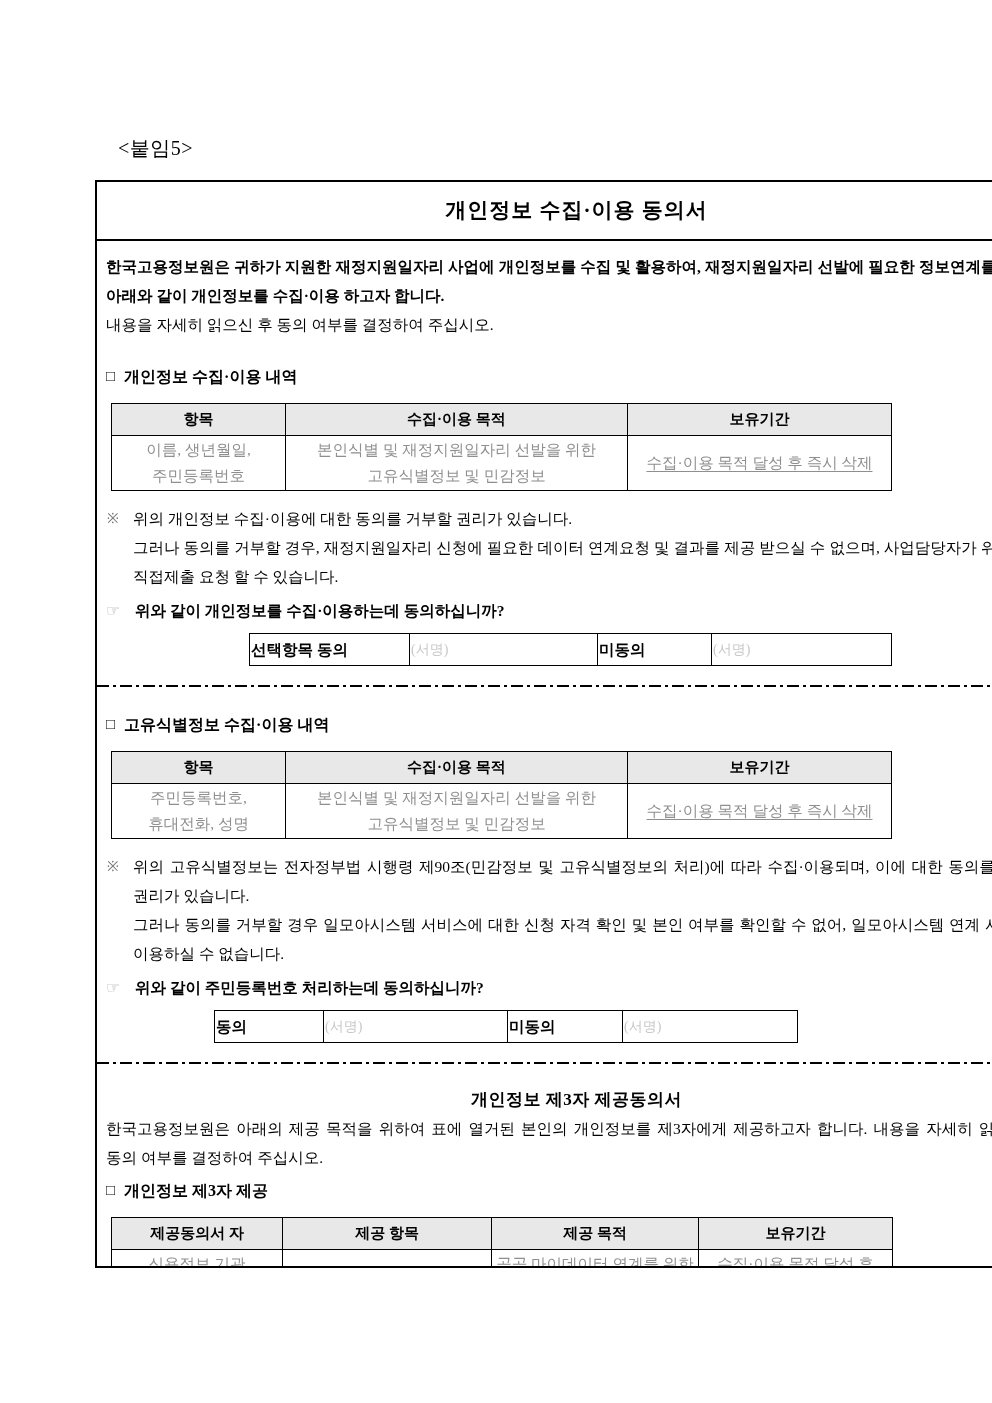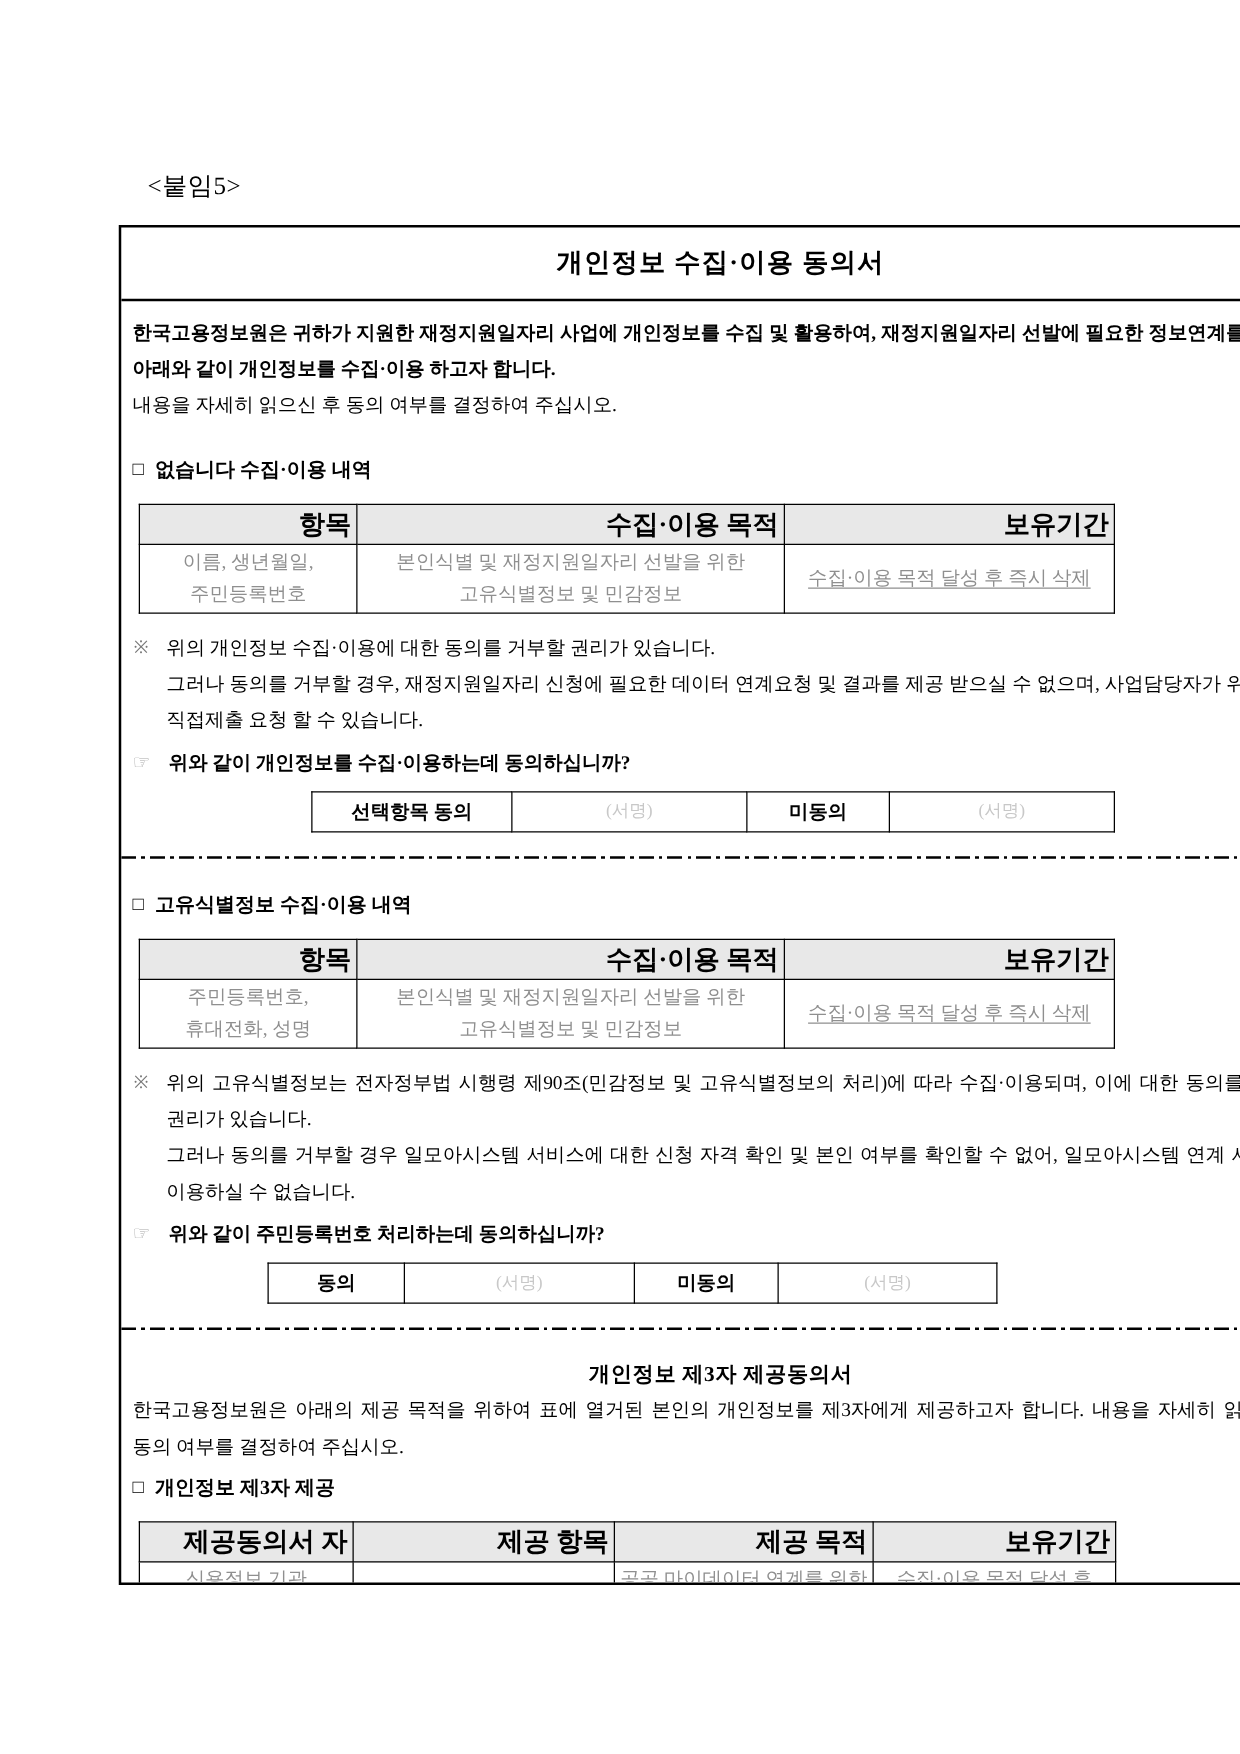--- a/index.html
+++ b/index.html
@@ -26,39 +26,39 @@
   p.intro { margin: 0; text-align: justify; word-break: keep-all; }
   p.intro.bold { font-weight: bold; }
 
   .section-heading { font-weight: bold; font-size: 16px; margin: 23px 0 11px; }
   .section-heading .cb { font-weight: normal; margin-right: 9px; font-size: 15px; position: relative; top: -1px; }
 
   table { border-collapse: collapse; table-layout: fixed; }
   .info-table { margin-left: 5px; }
   .info-table th, .info-table td { border: 1.5px solid #000; padding: 1px 4px; }
   .info-table th {
-    background: #e8e8e8; font-weight: bold; font-size: 21px;
-    height: 29px; text-align: right;
+    background: #e8e8e8; font-weight: bold; font-size: 15px;
+    height: 29px; text-align: center;
   }
   .info-table td {
     color: #8f8f8f; text-align: center; font-size: 15.5px;
     line-height: 26px; height: 55px; word-break: keep-all;
   }
   .info-table td.nowrap { white-space: nowrap; }
   .u { text-decoration: underline; text-underline-offset: 3px; }
 
   .note-first { position: relative; padding-left: 27px; margin-top: 13px; text-align: justify; word-break: keep-all; }
   .note-first .marker { position: absolute; left: 1px; top: 0; color: #777; font-size: 14px; }
   .note-sub { padding-left: 27px; text-align: justify; word-break: keep-all; font-family: Liberation Serif, serif; }
 
   .question { position: relative; padding-left: 29px; margin-top: 5px; font-weight: bold; }
   .question .hand { position: absolute; left: 0; top: 0; color: #aaa; font-weight: normal; font-size: 16px; }
 
   .consent { margin-top: 8px; }
-  .consent td { border: 1.5px solid #000; height: 32px; text-align: center; vertical-align: middle; }
+  .consent td { border: 1.5px solid #000; height: 32px; text-align: left; vertical-align: middle; }
   .consent .c-label { font-weight: bold; font-size: 15.5px; }
   .consent .c-sign { color: #c8c8c8; font-size: 14px; }
   .consent.first { margin-left: 143px; width: 642px; }
   .consent.rest  { margin-left: 108px; width: 583px; }
 
   .divider {
     height: 2px; margin: 19px -9px 0;
     background: repeating-linear-gradient(90deg, #000 0 12px, transparent 12px 16px, #000 16px 19px, transparent 19px 23px);
   }
 
@@ -75,21 +75,21 @@
 <div class="attach">&lt;붙임5&gt;</div>
 
 <div class="doc-box">
   <div class="doc-title">개인정보 수집·이용 동의서</div>
   <div class="doc-body">
 
     <p class="intro bold">한국고용정보원은 귀하가 지원한 재정지원일자리 사업에 개인정보를 수집 및 활용하여, 재정지원일자리 선발에 필요한 정보연계를 위하여 아래와 같이 개인정보를 수집·이용 하고자 합니다.</p>
     <p class="intro">내용을 자세히 읽으신 후 동의 여부를 결정하여 주십시오.</p>
 
     <div class="section-heading">
-      <span class="cb">□</span><span>없습니다 수집·이용 내역</span>
+      <span class="cb">□</span><span>개인정보 수집·이용 내역</span>
     </div>
     <table class="info-table">
       <colgroup>
           <col class="c1a">
           <col class="c1b">
           <col class="c1c">
         </colgroup>
       <tbody>
           <tr>
         <th>항목</th>

